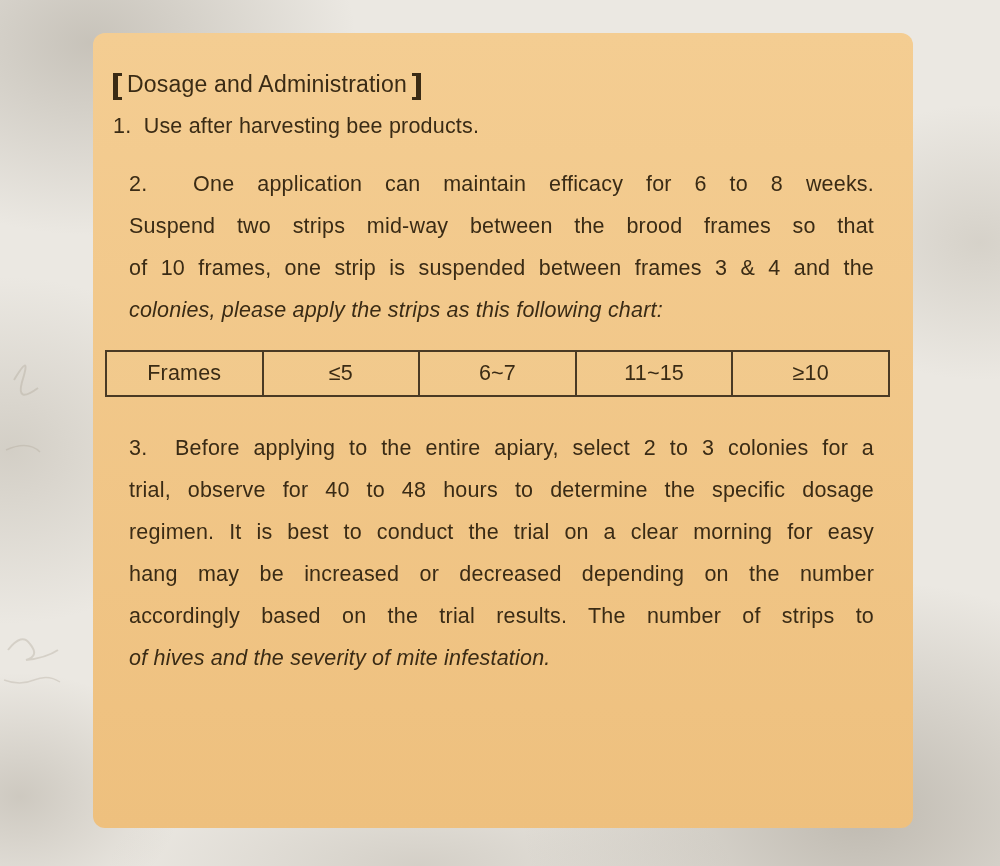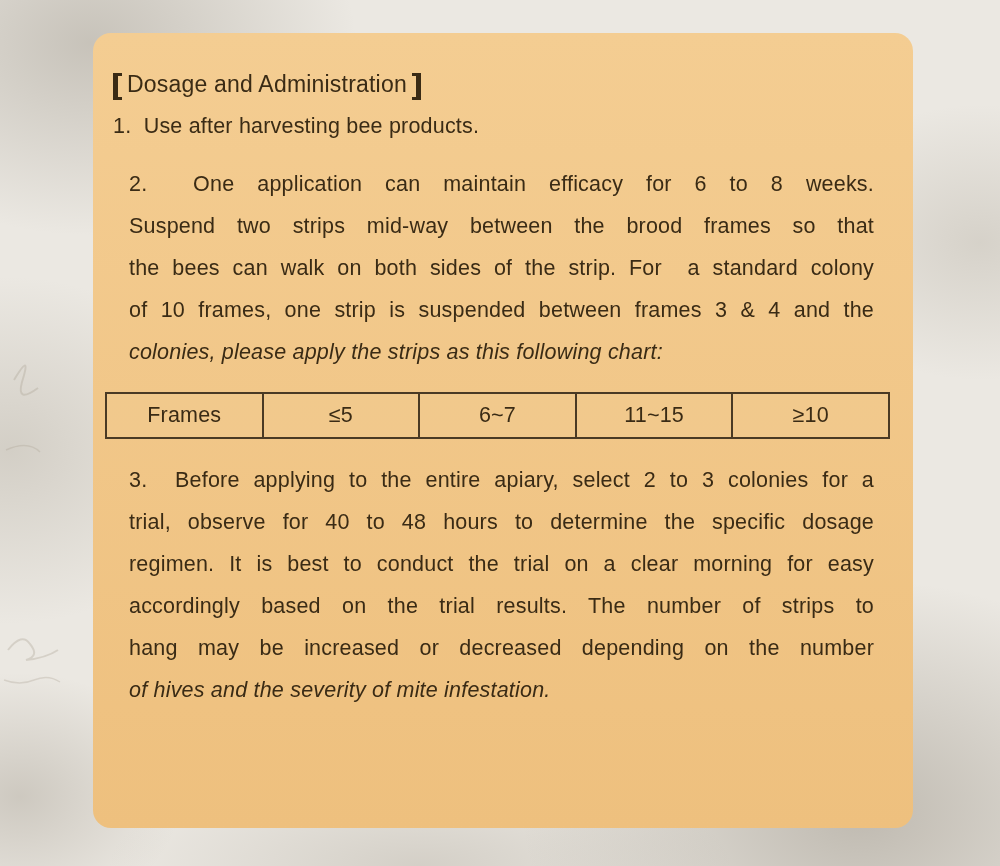--- a/index.html
+++ b/index.html
@@ -29,21 +29,21 @@
     pointer-events: none;
   }
   .card {
     position: absolute;
     left: 93px;
     top: 33px;
     width: 820px;
     height: 795px;
     box-sizing: border-box;
     padding: 30px 23px 0 20px;
-    border-radius: 18px;
+    border-radius: 12px;
     background: linear-gradient(180deg, var(--card-top, #f4cd92) 0%, var(--card-bottom, #eec07e) 100%);
     color: var(--text-color, #3a2b15);
     font-size: 21.5px;
     letter-spacing: 0.2px;
   }
   .textline { line-height: 42px; }
   .title {
     line-height: 42px;
     font-size: 23px;
     white-space: nowrap;
@@ -65,21 +65,21 @@
     text-align: justify;
     text-align-last: justify;
   }
   .para .jline:last-child { text-align-last: left; font-style: italic; }
   .dosage-table {
     border-collapse: collapse;
     table-layout: fixed;
     width: calc(100% + 8px);
     margin-left: -8px;
     margin-top: 19px;
-    margin-bottom: 20px;
+    margin-bottom: 30px;
   }
   .dosage-table td {
     border: 2px solid var(--border-color, #4a3a24);
     height: 41px;
     text-align: center;
     vertical-align: middle;
     font-size: 21.5px;
     background: rgba(255, 240, 210, 0.06);
   }
 </style>
@@ -100,21 +100,20 @@
   </div>
 
   <div class="textline">1.&nbsp; Use after harvesting bee products.</div>
 
   <div class="para">
 
       <div class="jline">2.&nbsp; One application can maintain efficacy for 6 to 8 weeks.</div>
 
       <div class="jline">Suspend two strips mid-way between the brood frames so that</div>
 
-      <div class="jline">the bees can walk on both sides of the strip. For&nbsp; a standard colony</div>
 
       <div class="jline">of 10 frames, one strip is suspended between frames 3 &amp; 4 and the</div>
 
 
       <div class="jline">colonies, please apply the strips as this following chart:</div>
     </div>
 
   <table class="dosage-table">
     <tbody>
       <tr>
@@ -134,20 +133,20 @@
 
   <div class="para">
 
       <div class="jline">3.&nbsp; Before applying to the entire apiary, select 2 to 3 colonies for a</div>
 
       <div class="jline">trial, observe for 40 to 48 hours to determine the specific dosage</div>
 
       <div class="jline">regimen. It is best to conduct the trial on a clear morning for easy</div>
 
 
+      <div class="jline">hang may be increased or decreased depending on the number</div>
+
       <div class="jline">accordingly based on the trial results. The number of strips to</div>
-
-      <div class="jline">hang may be increased or decreased depending on the number</div>
 
       <div class="jline">of hives and the severity of mite infestation.</div>
     </div>
 
 </div>
 
 </body></html>

